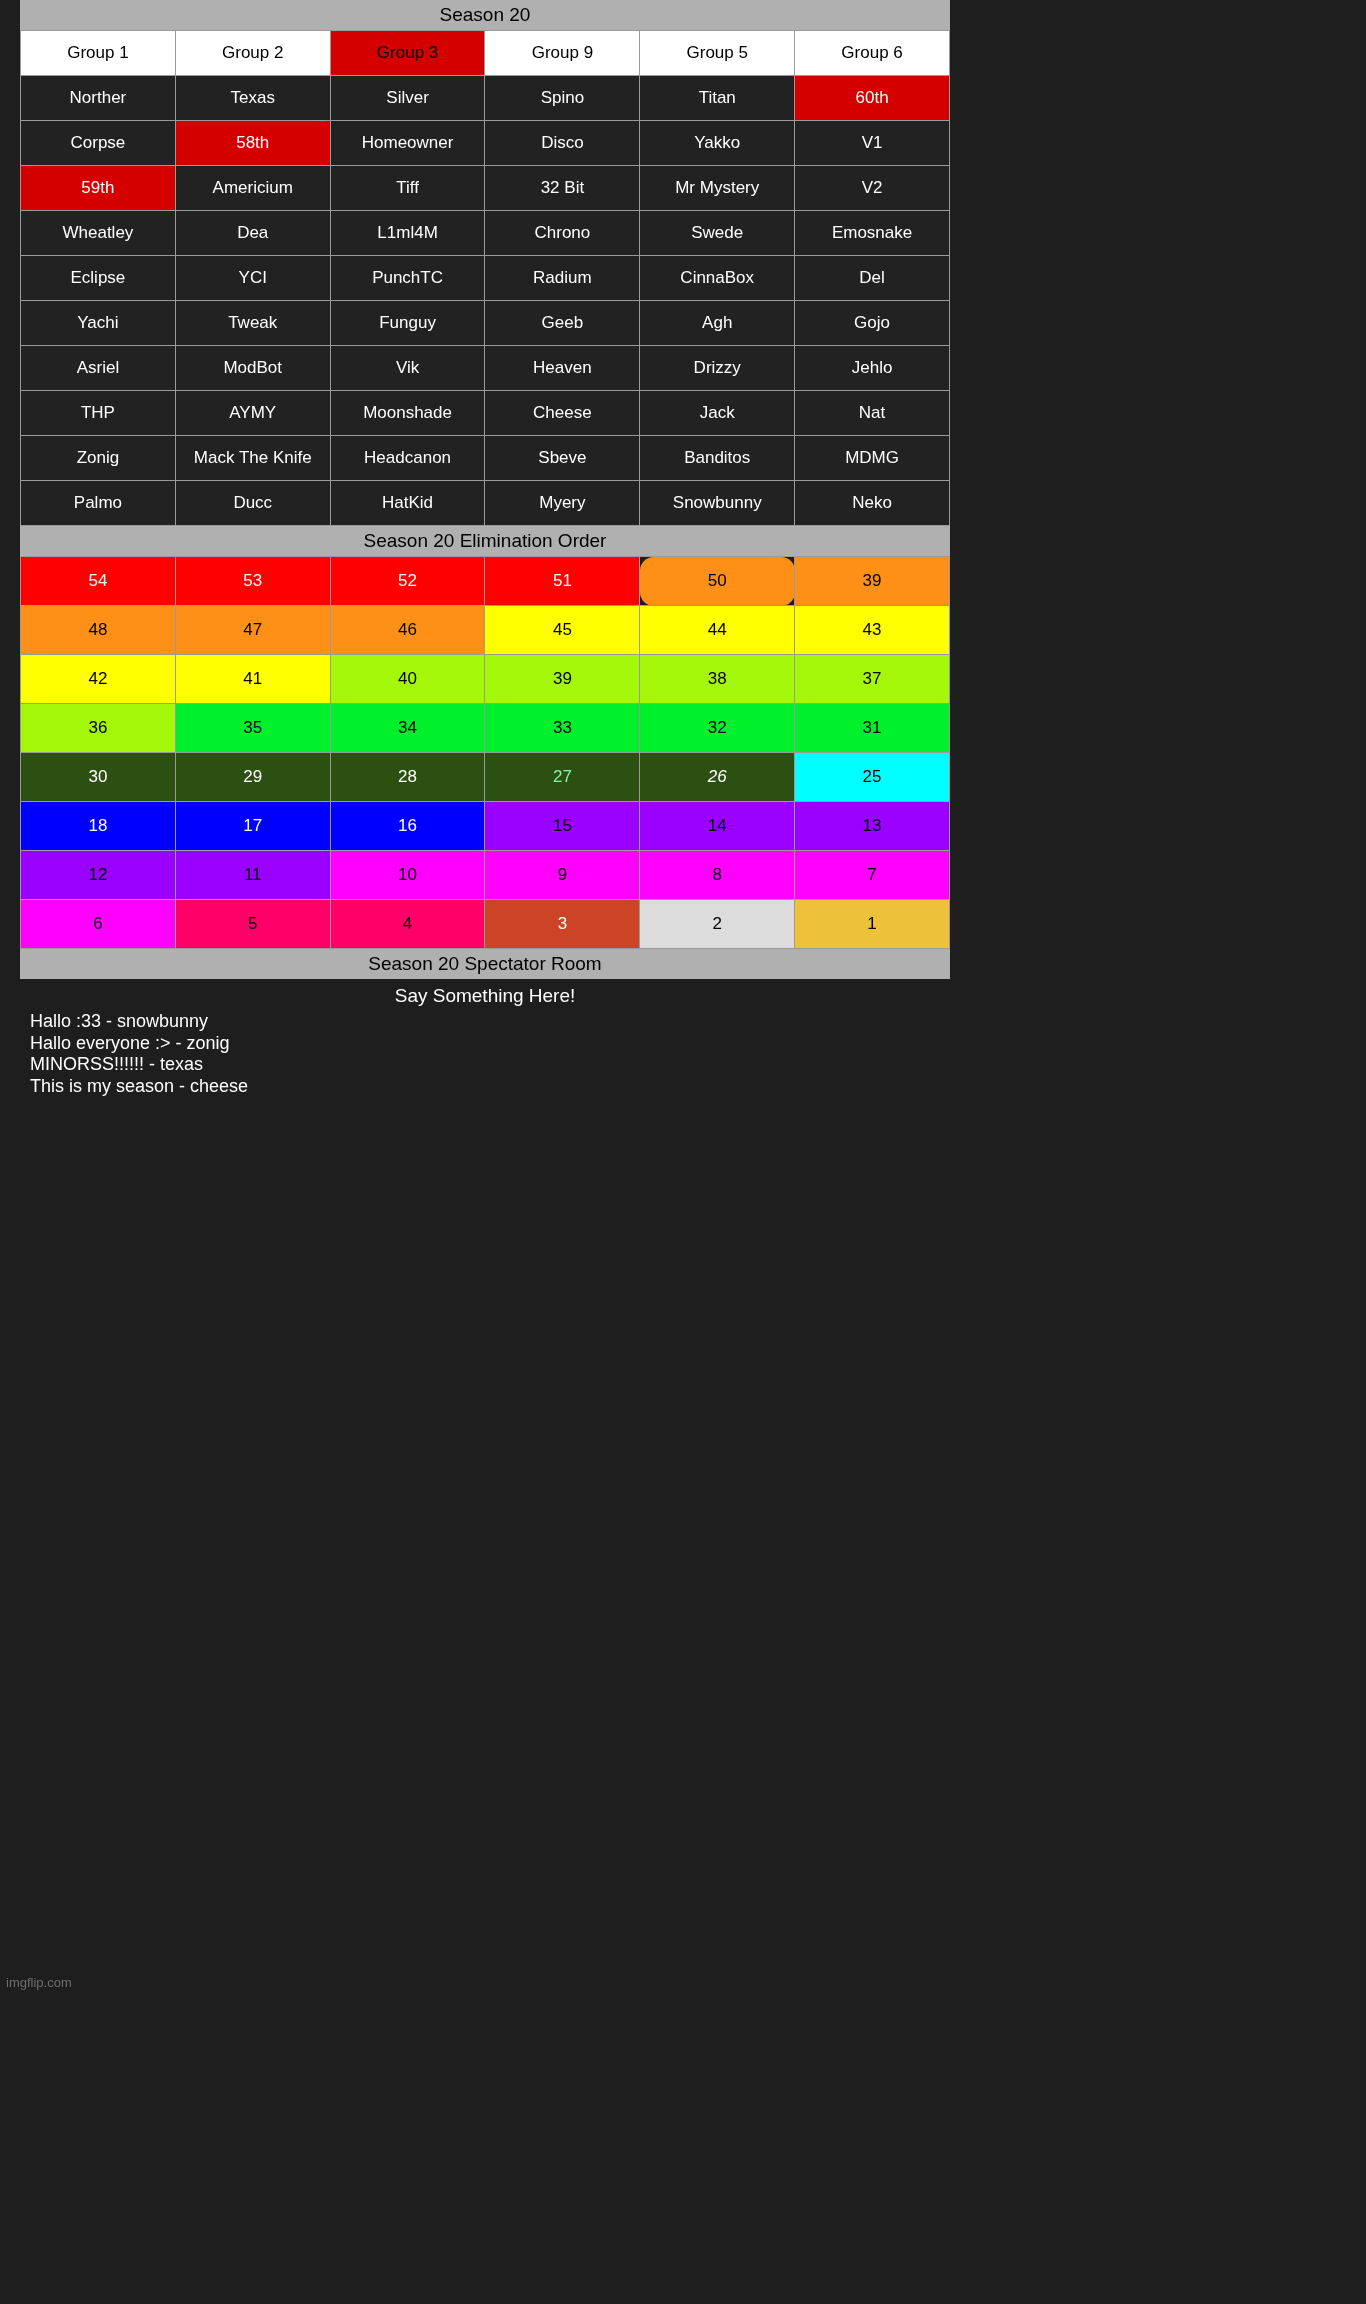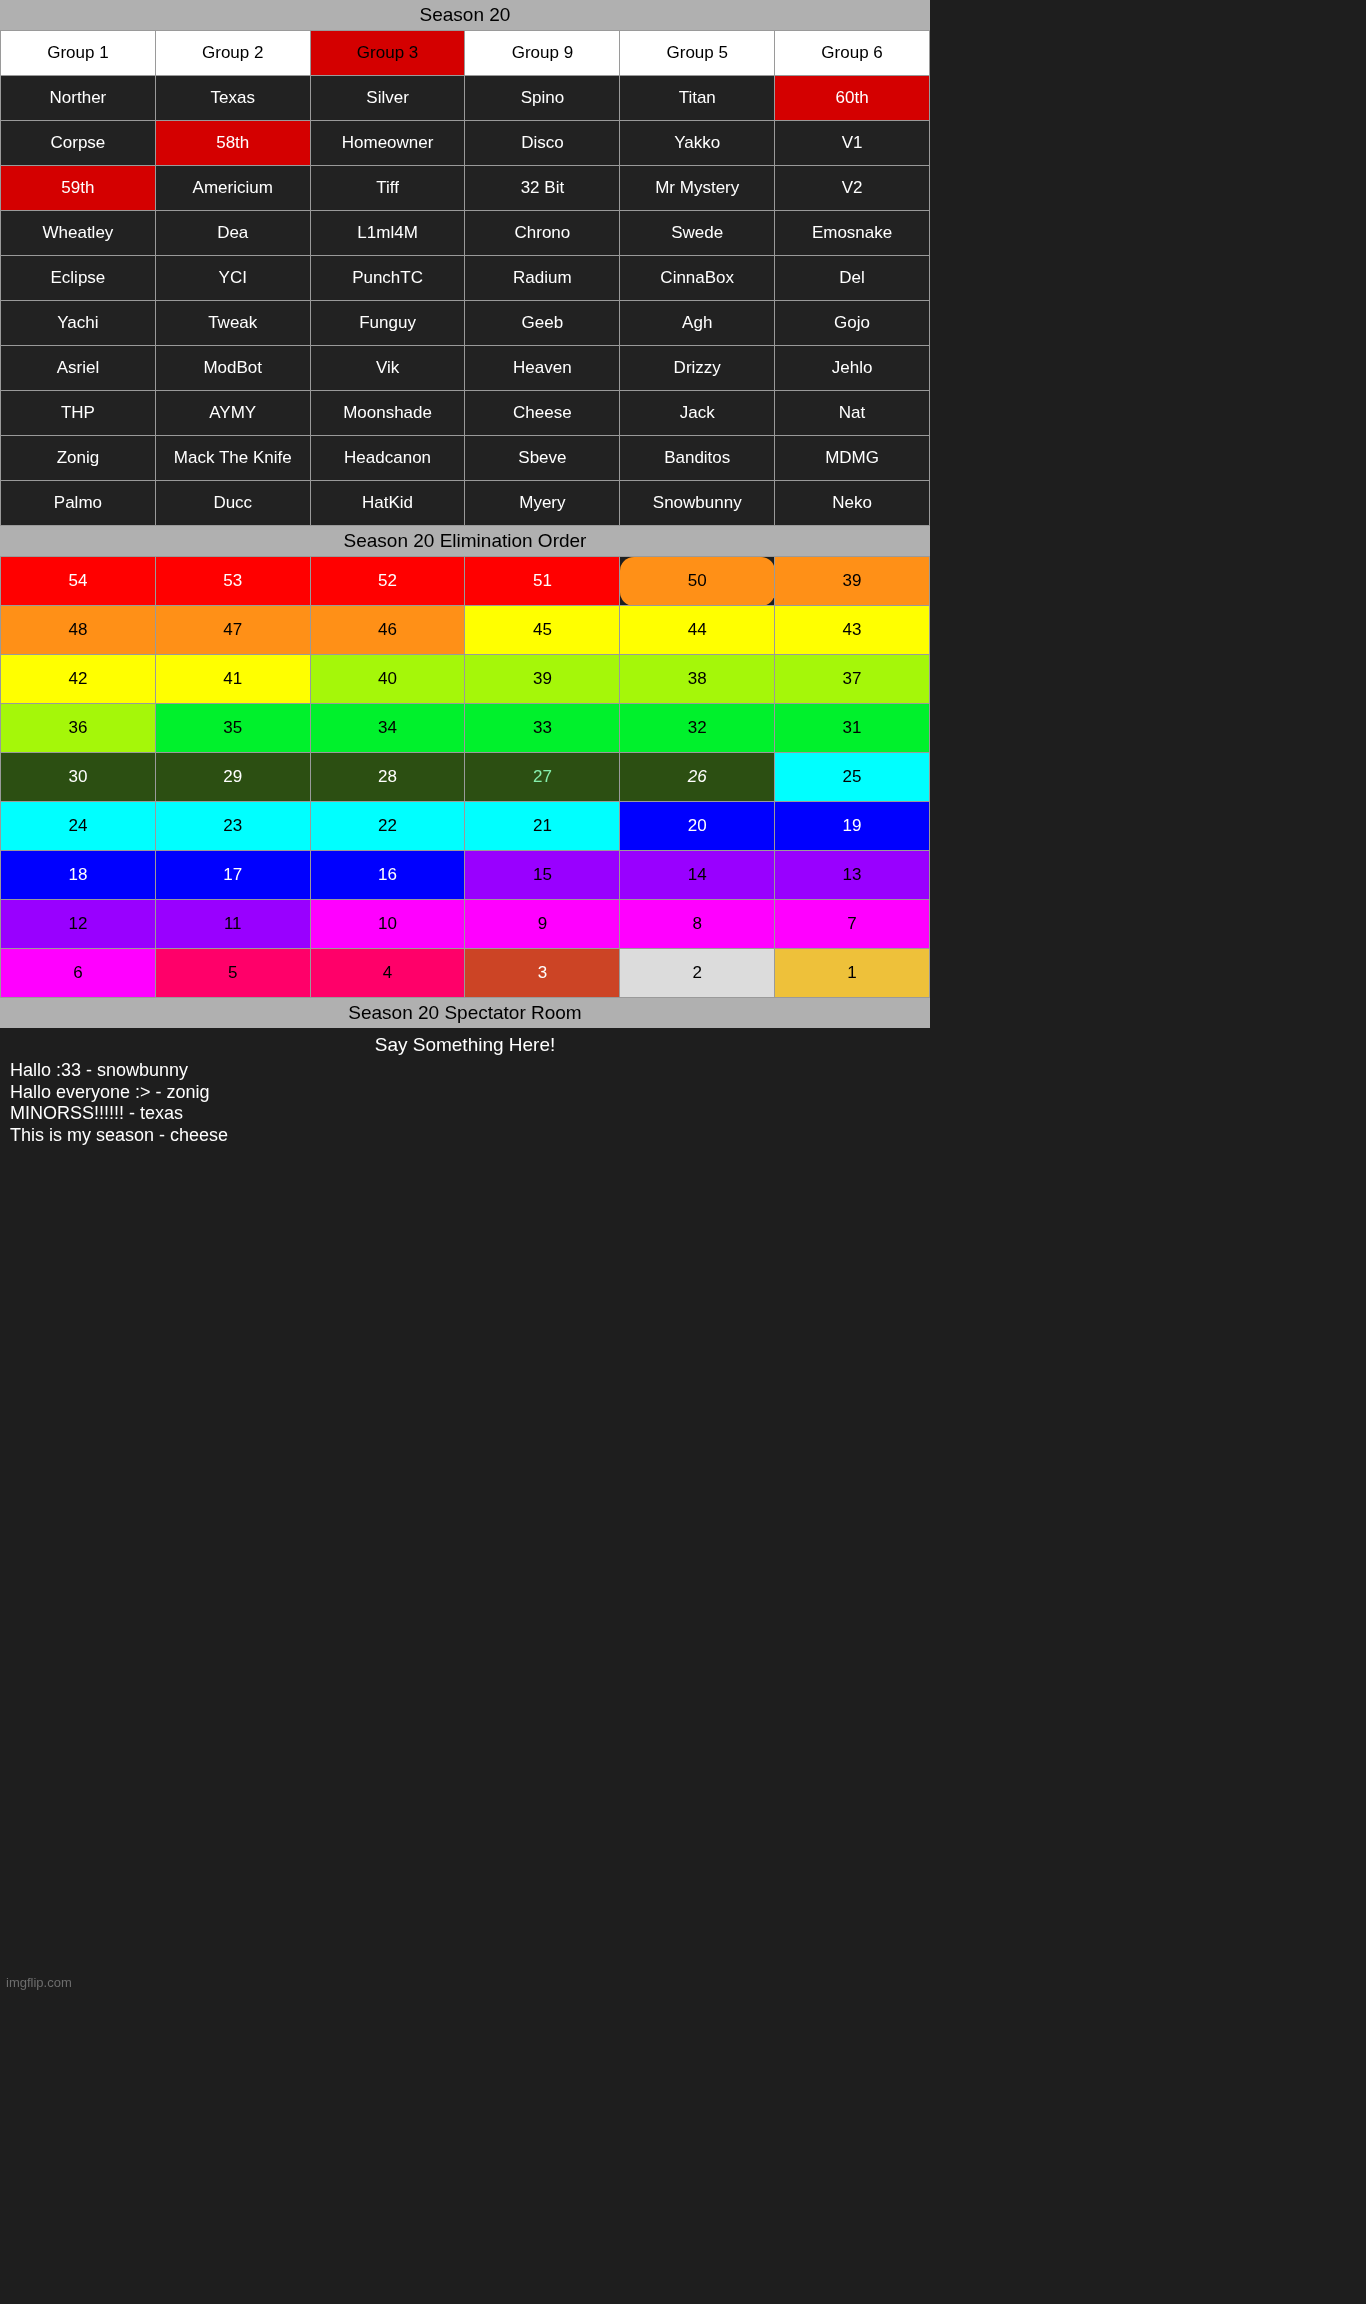--- a/index.html
+++ b/index.html
@@ -10,20 +10,21 @@
     font-family:"Liberation Sans", sans-serif;
     overflow:hidden;
     position:relative;
   }
   .page{
     width:930px;
     height:1994px;
     position:relative;
     background:#1e1e1e;
     overflow:hidden;
+    padding-left:20px;
   }
   .band{
     background:#b0b0b0;
     color:#000;
     text-align:center;
     font-size:19px;
     line-height:30px;
     height:30px;
     width:930px;
     box-sizing:border-box;
@@ -232,28 +233,20 @@
         </tr>
         <tr class="elimrow">
           <td style="background: rgb(44, 79, 18); color: rgb(255, 255, 255);">30</td>
           <td style="background: rgb(44, 79, 18); color: rgb(255, 255, 255);">29</td>
           <td style="background: rgb(44, 79, 18); color: rgb(255, 255, 255);">28</td>
           <td style="background: rgb(44, 79, 18); color: #86efac;">27</td>
           <td style="background: rgb(44, 79, 18); color: rgb(255, 255, 255); font-style: italic;">26</td>
           <td style="background: rgb(0, 255, 255); color: rgb(0, 0, 0);">25</td>
         </tr>
         <tr class="elimrow">
-          <td style="background: rgb(0, 255, 255); color: rgb(0, 0, 0);">24</td>
-          <td style="background: rgb(0, 255, 255); color: rgb(0, 0, 0);">23</td>
-          <td style="background: rgb(0, 255, 255); color: rgb(0, 0, 0);">22</td>
-          <td style="background: rgb(0, 255, 255); color: rgb(0, 0, 0);">21</td>
-          <td style="background: rgb(0, 0, 255); color: rgb(255, 255, 255);">20</td>
-          <td style="background: rgb(0, 0, 255); color: rgb(255, 255, 255);">19</td>
-        </tr>
-        <tr class="elimrow">
           <td style="background: rgb(0, 0, 255); color: rgb(255, 255, 255);">18</td>
           <td style="background: rgb(0, 0, 255); color: rgb(255, 255, 255);">17</td>
           <td style="background: rgb(0, 0, 255); color: rgb(255, 255, 255);">16</td>
           <td style="background: rgb(153, 0, 255); color: rgb(0, 0, 0);">15</td>
           <td style="background: rgb(153, 0, 255); color: rgb(0, 0, 0);">14</td>
           <td style="background: rgb(153, 0, 255); color: rgb(0, 0, 0);">13</td>
         </tr>
         <tr class="elimrow">
           <td style="background: rgb(153, 0, 255); color: rgb(0, 0, 0);">12</td>
           <td style="background: rgb(153, 0, 255); color: rgb(0, 0, 0);">11</td>

